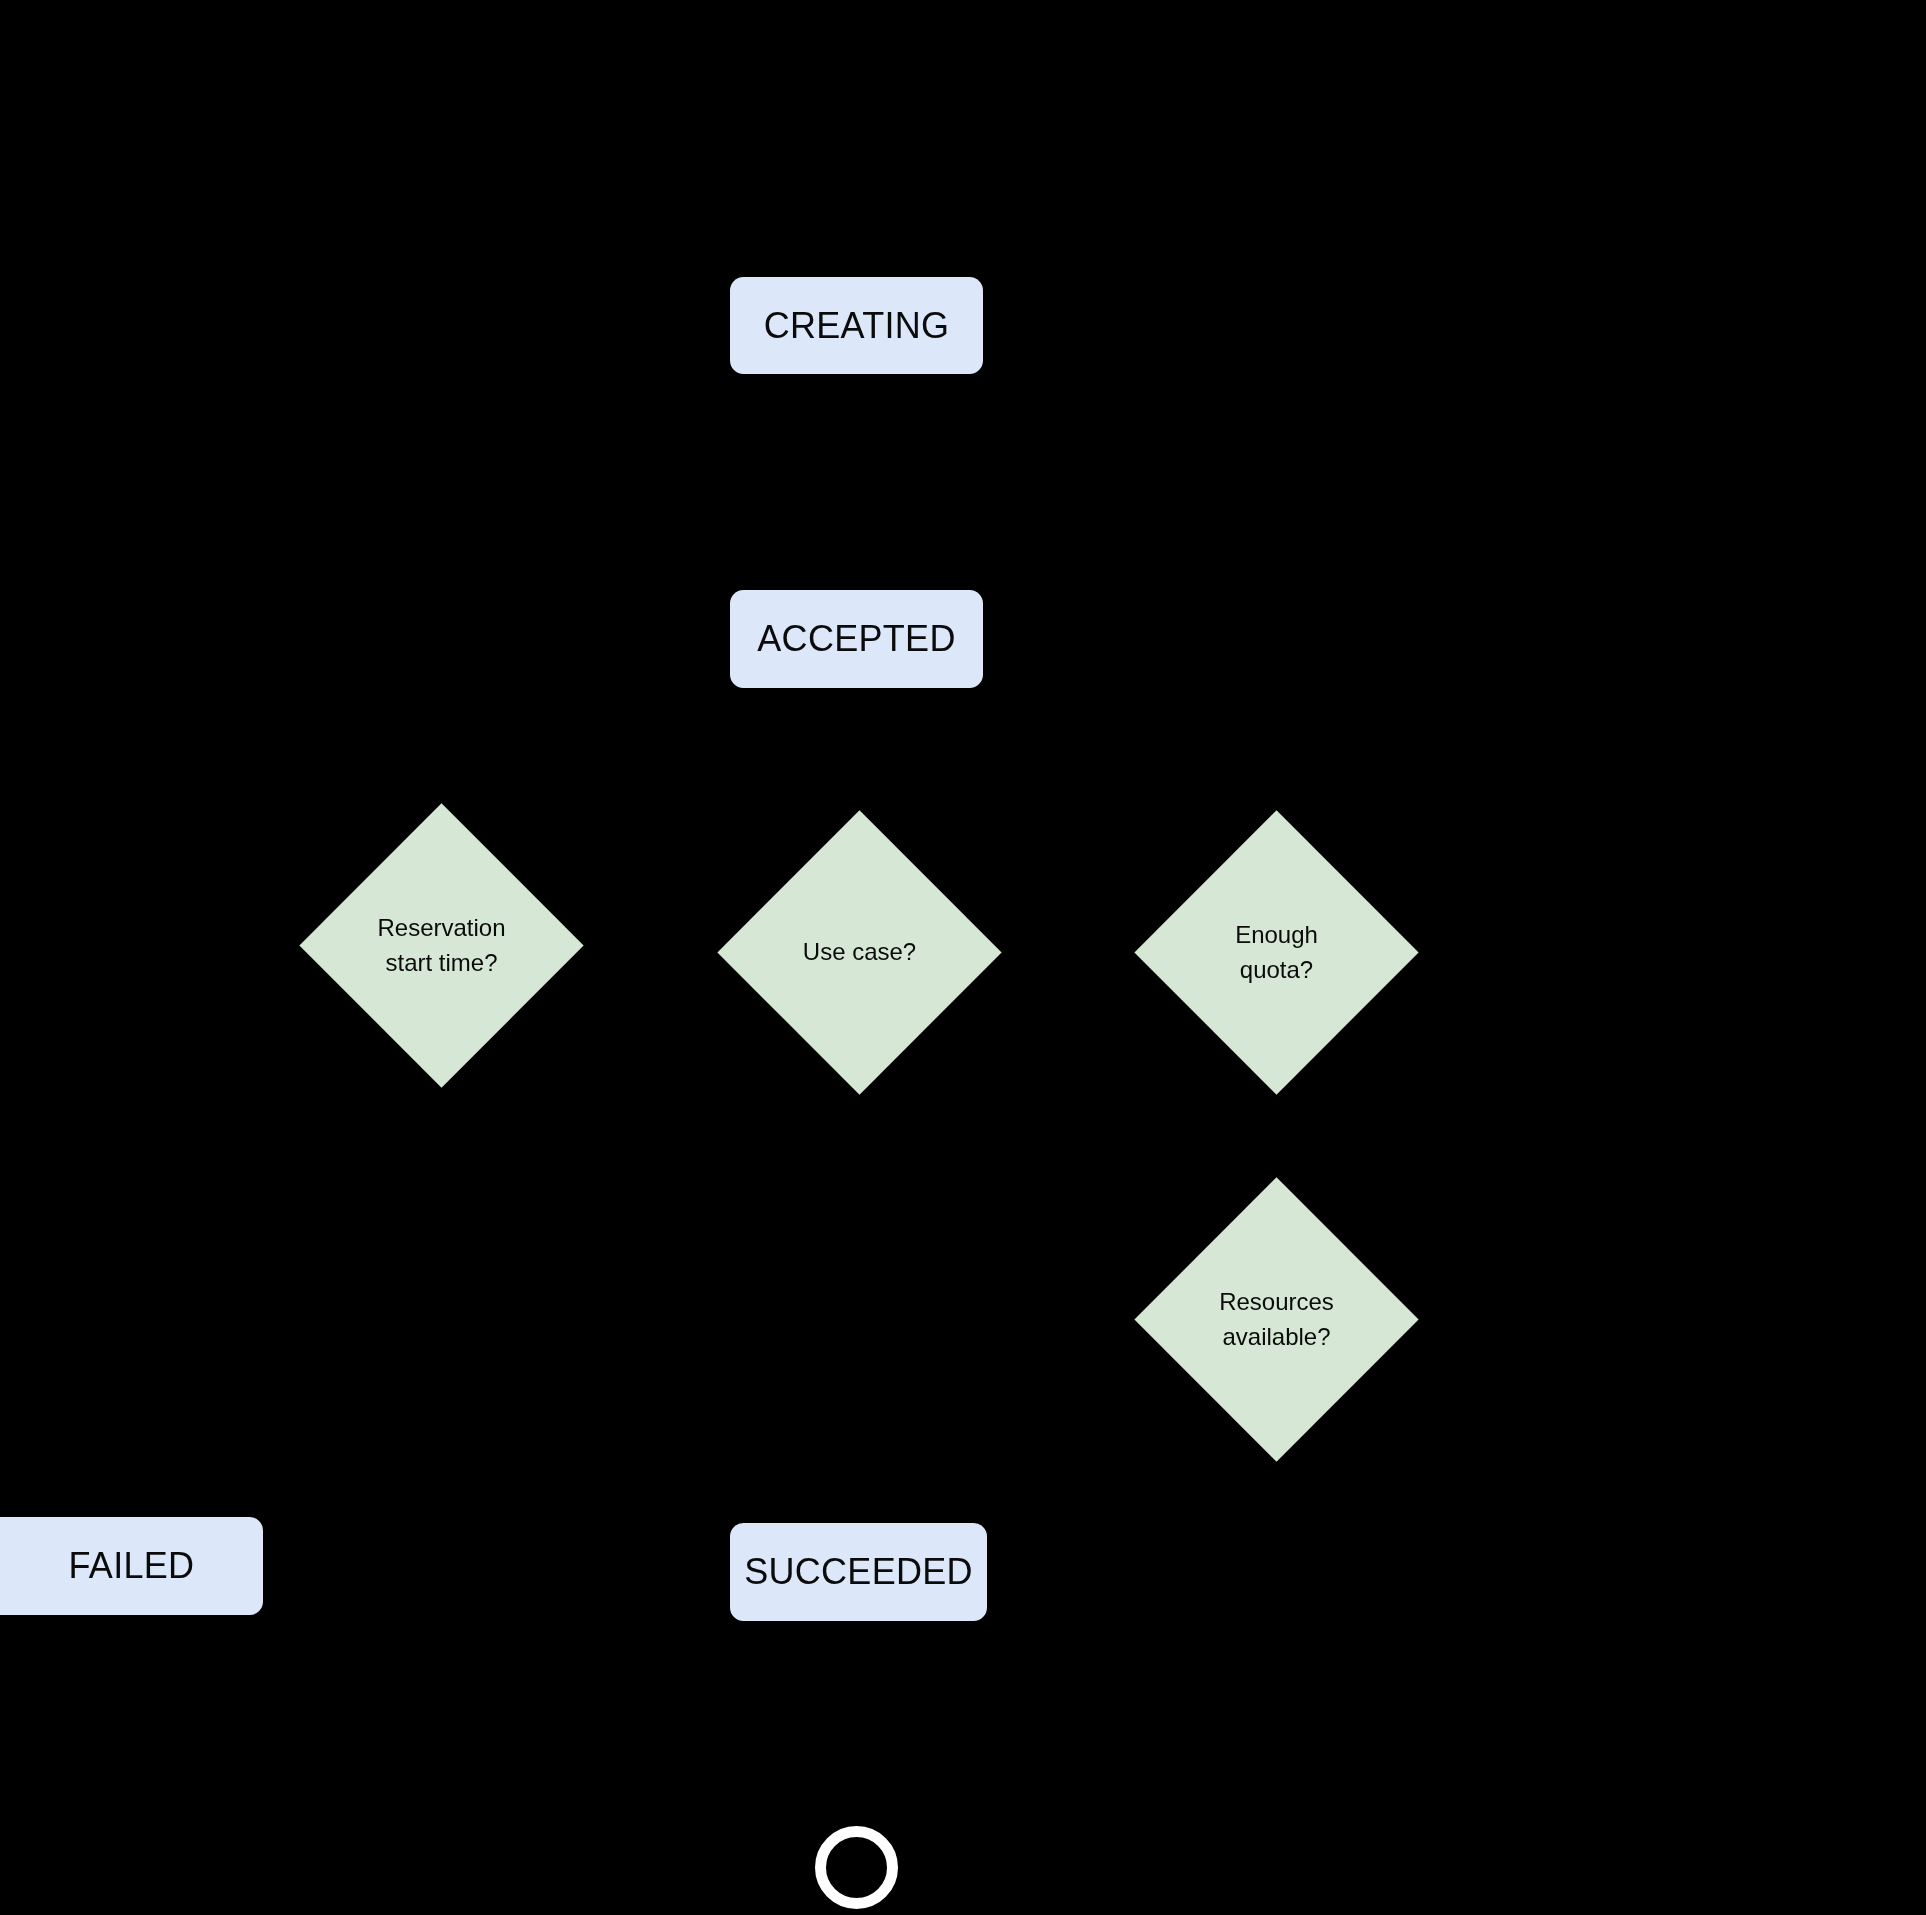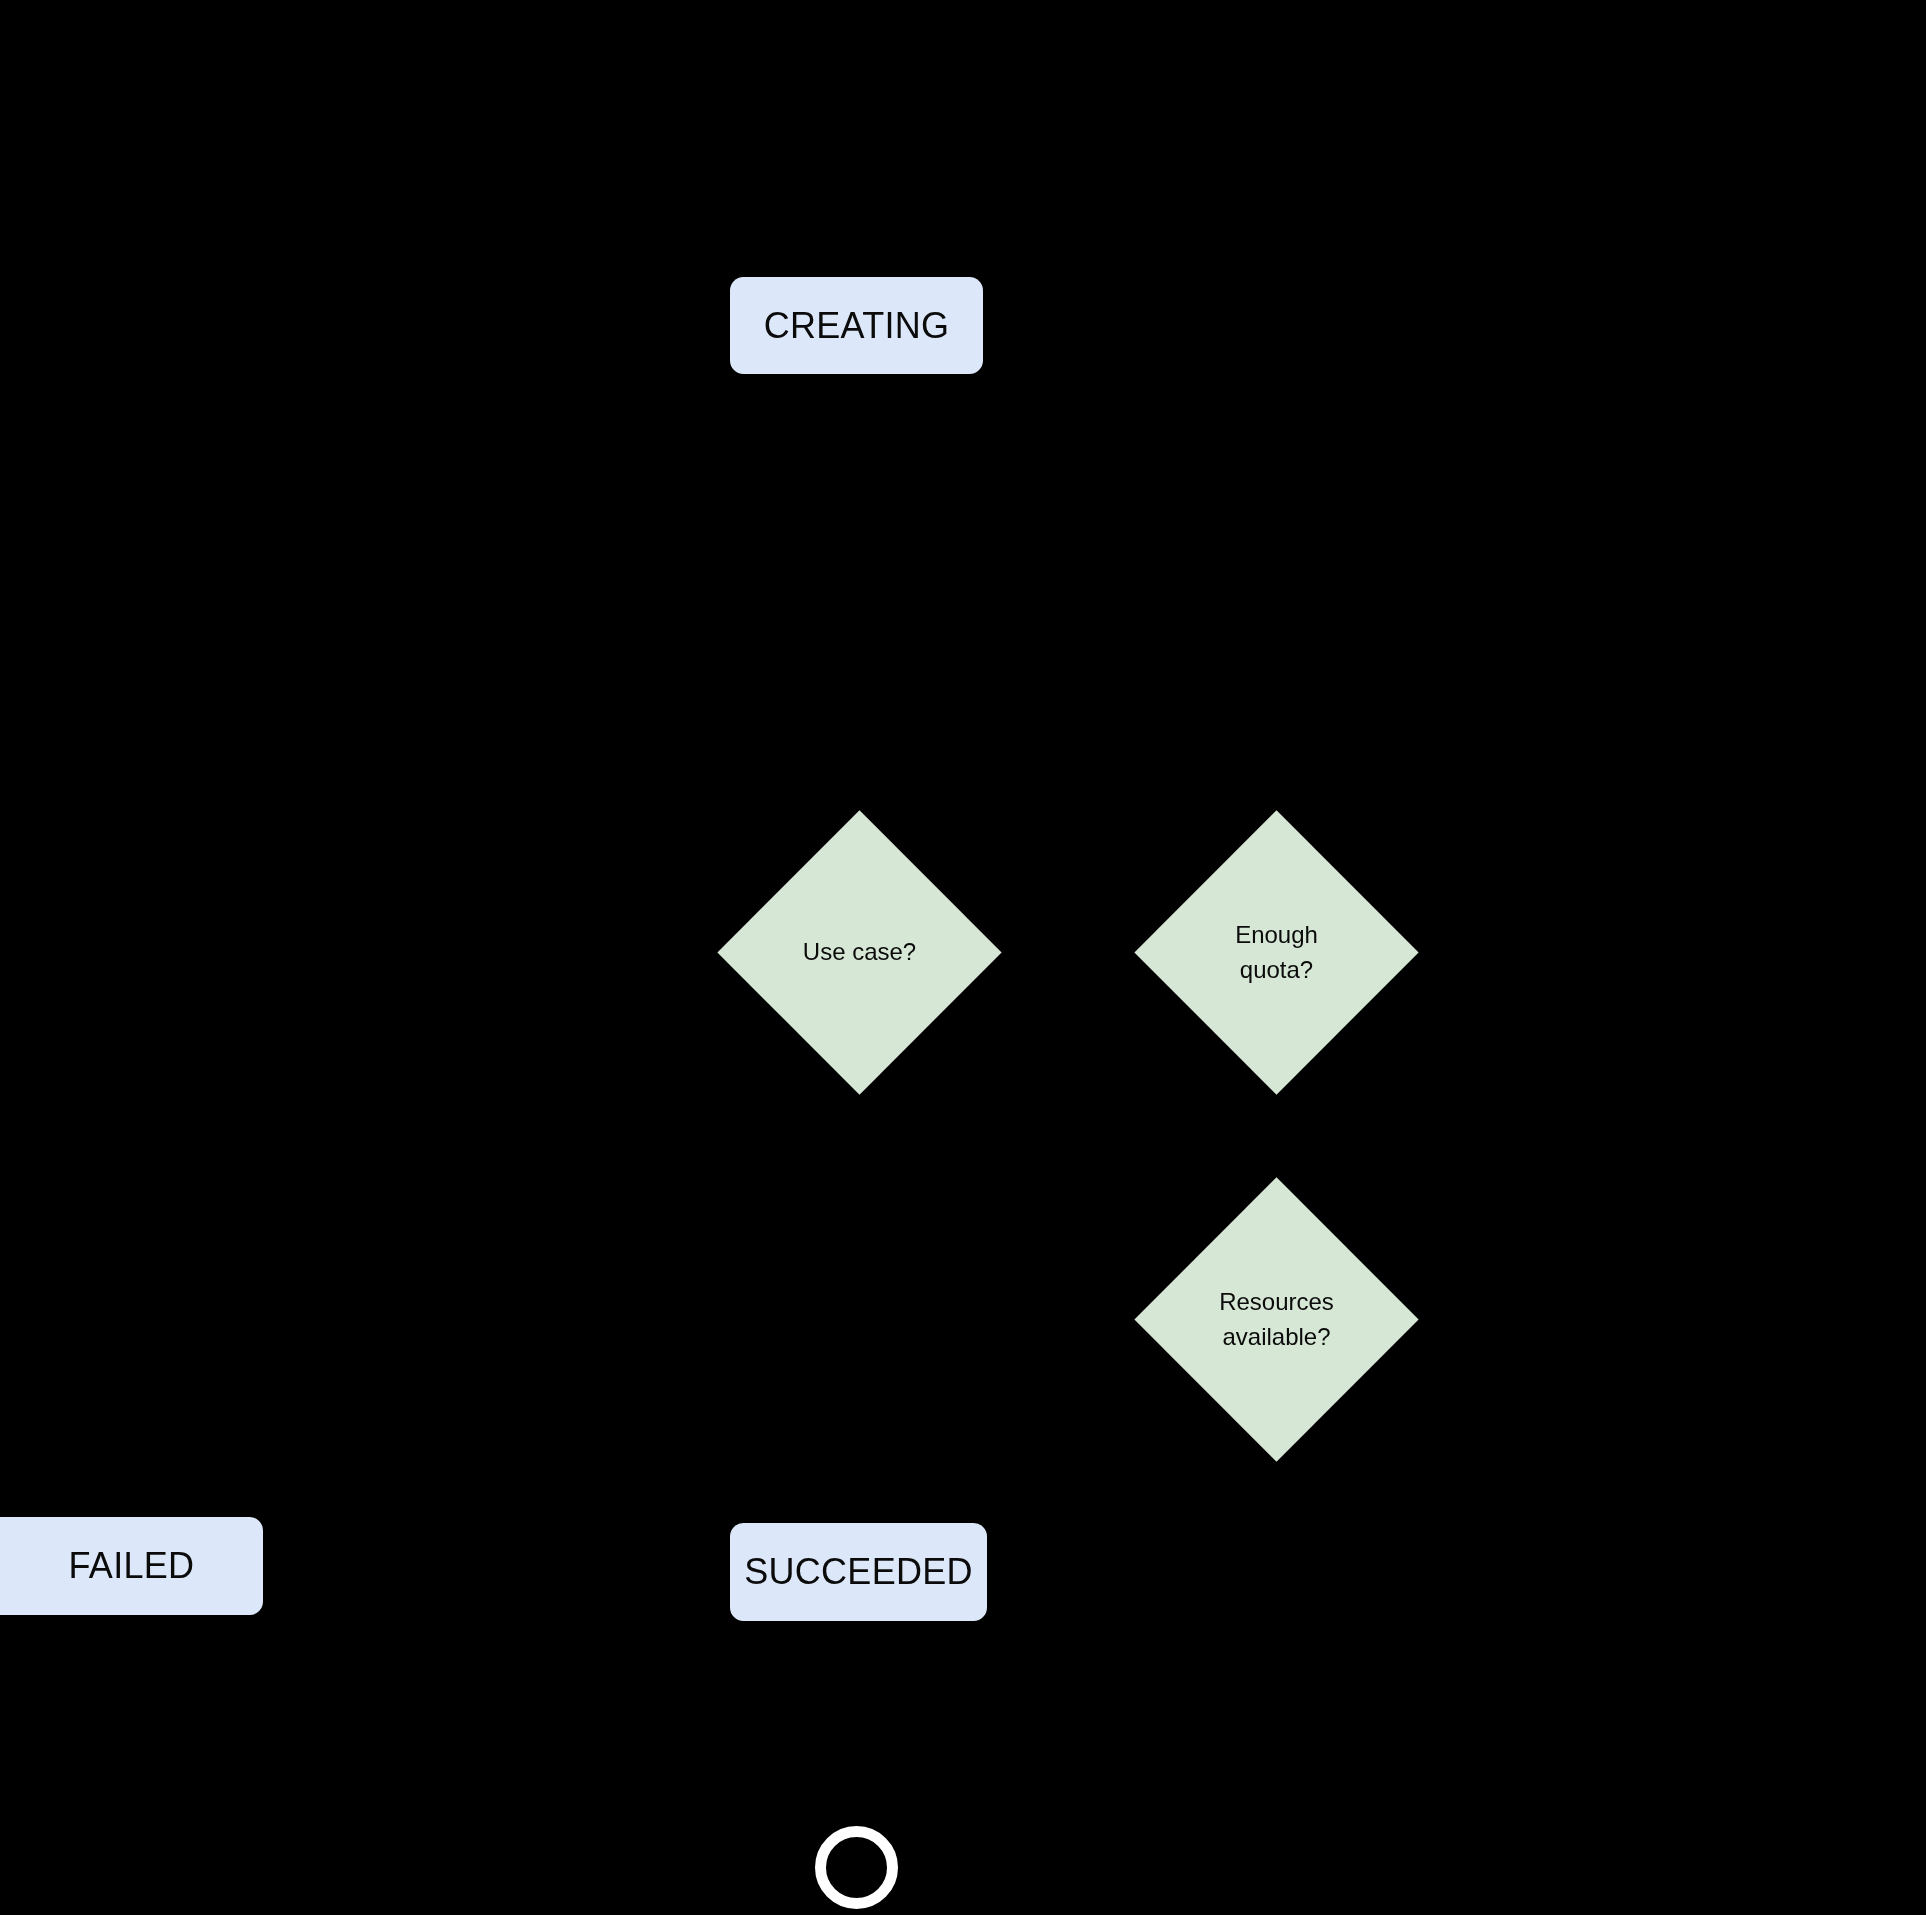--- a/index.html
+++ b/index.html
@@ -124,21 +124,29 @@
       <path d="M1659,3128 L1659,3534"></path>
       <path d="M226,3128 L226,3616 L1576,3616"></path>
       <path d="M3063,3126 L3063,3616 L1740,3616"></path>
     </g>
   </svg>
 
   <div class="state-box" id="box-creating">
     <span class="state-label">CREATING</span>
   </div>
 
+  <div class="state-box" id="box-accepted">
+    <span class="state-label">ACCEPTED</span>
+  </div>
 
+  <div class="decision" id="dec-start-time">
+    <div class="diamond-shape"></div>
+    <span class="decision-label">Reservation
+start time?</span>
+  </div>
 
   <div class="decision" id="dec-use-case">
     <div class="diamond-shape"></div>
     <span class="decision-label">Use case?</span>
   </div>
 
   <div class="decision" id="dec-resources">
     <div class="diamond-shape"></div>
     <span class="decision-label">Resources
 available?</span>

